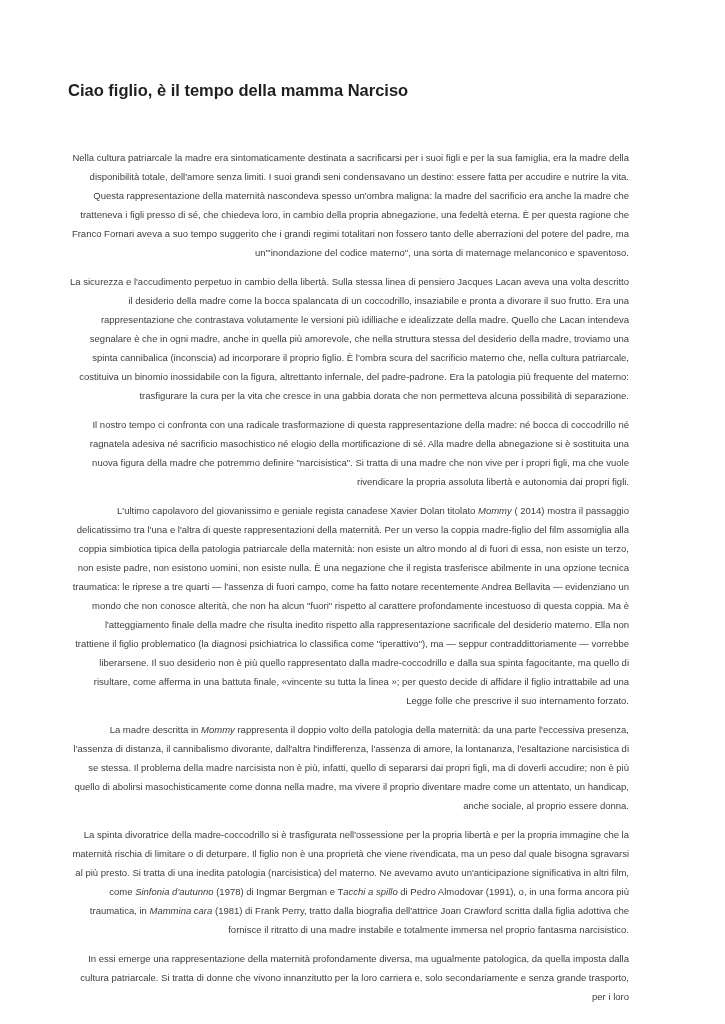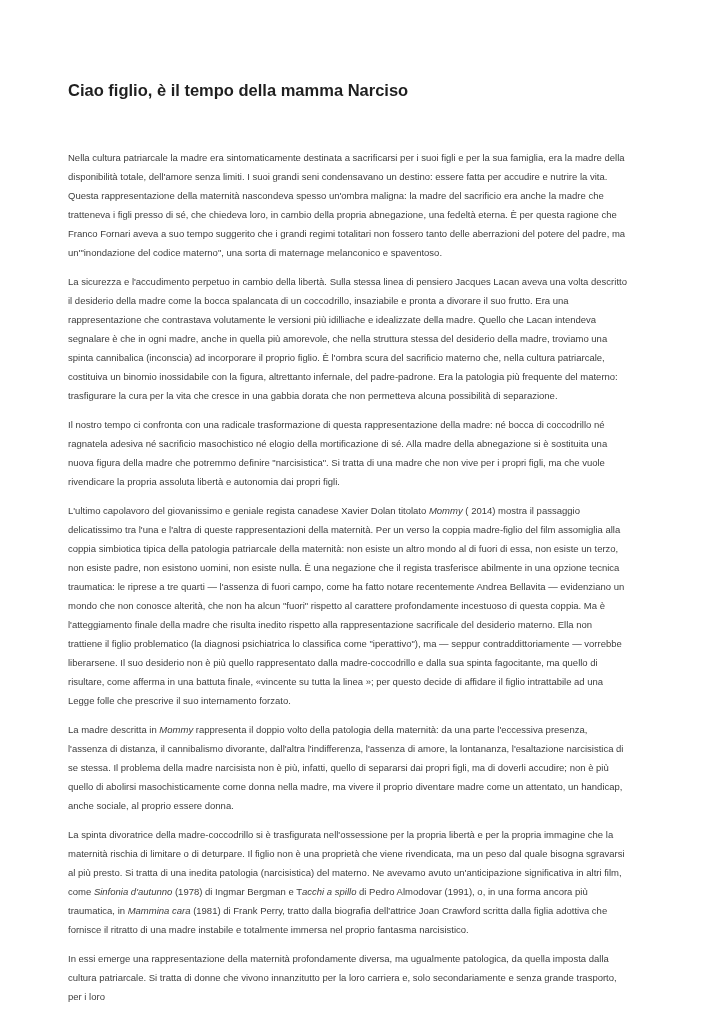--- a/index.html
+++ b/index.html
@@ -29,21 +29,21 @@
     font-size: 9.5px;
     line-height: 12px;
     font-weight: 700;
     color: var(--color-heading, #1f1f1f);
   }
   .article {
     margin-top: 47px;
     font-size: 9.5px;
     line-height: 19px;
     color: var(--color-text, #3d3d3d);
-    text-align: left;
+    text-align: right;
   }
   .article p.para { margin: 0 0 10px 0; }
   .italic { font-style: italic; }
 </style>
 </head>
 <body>
 
 <div class="page">
   <h1 class="title">Ciao figlio, è il tempo della mamma Narciso</h1>
   <div class="article">

